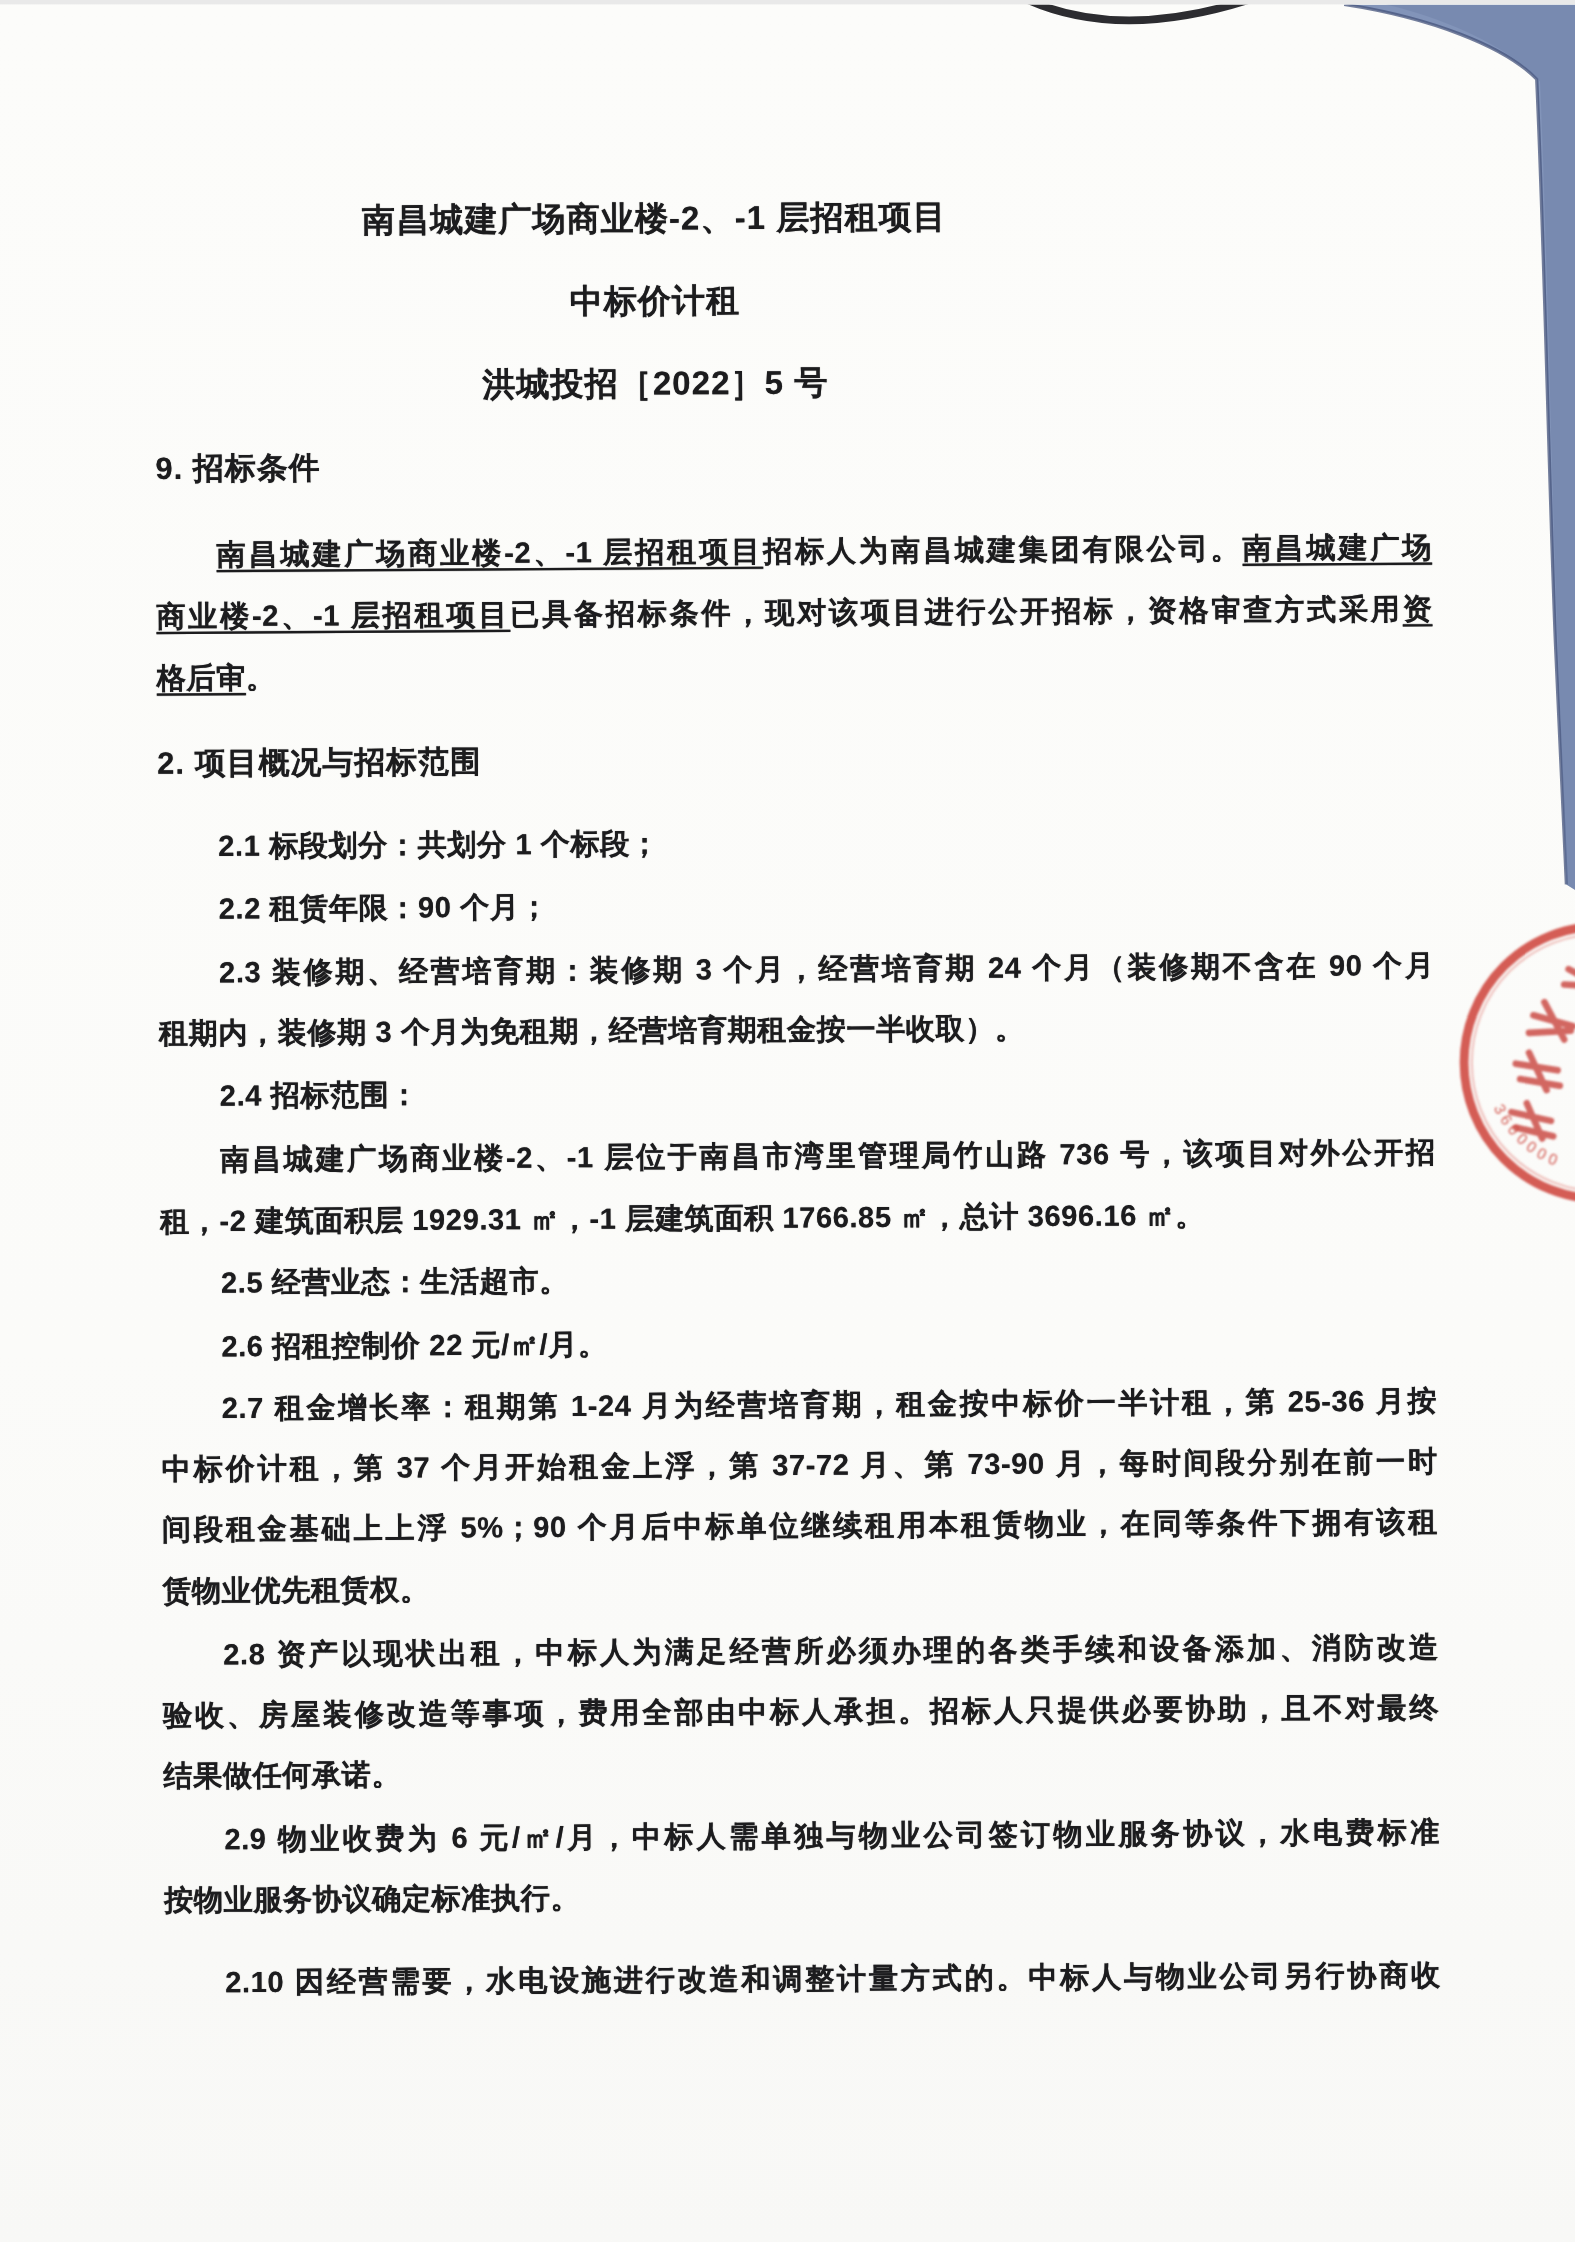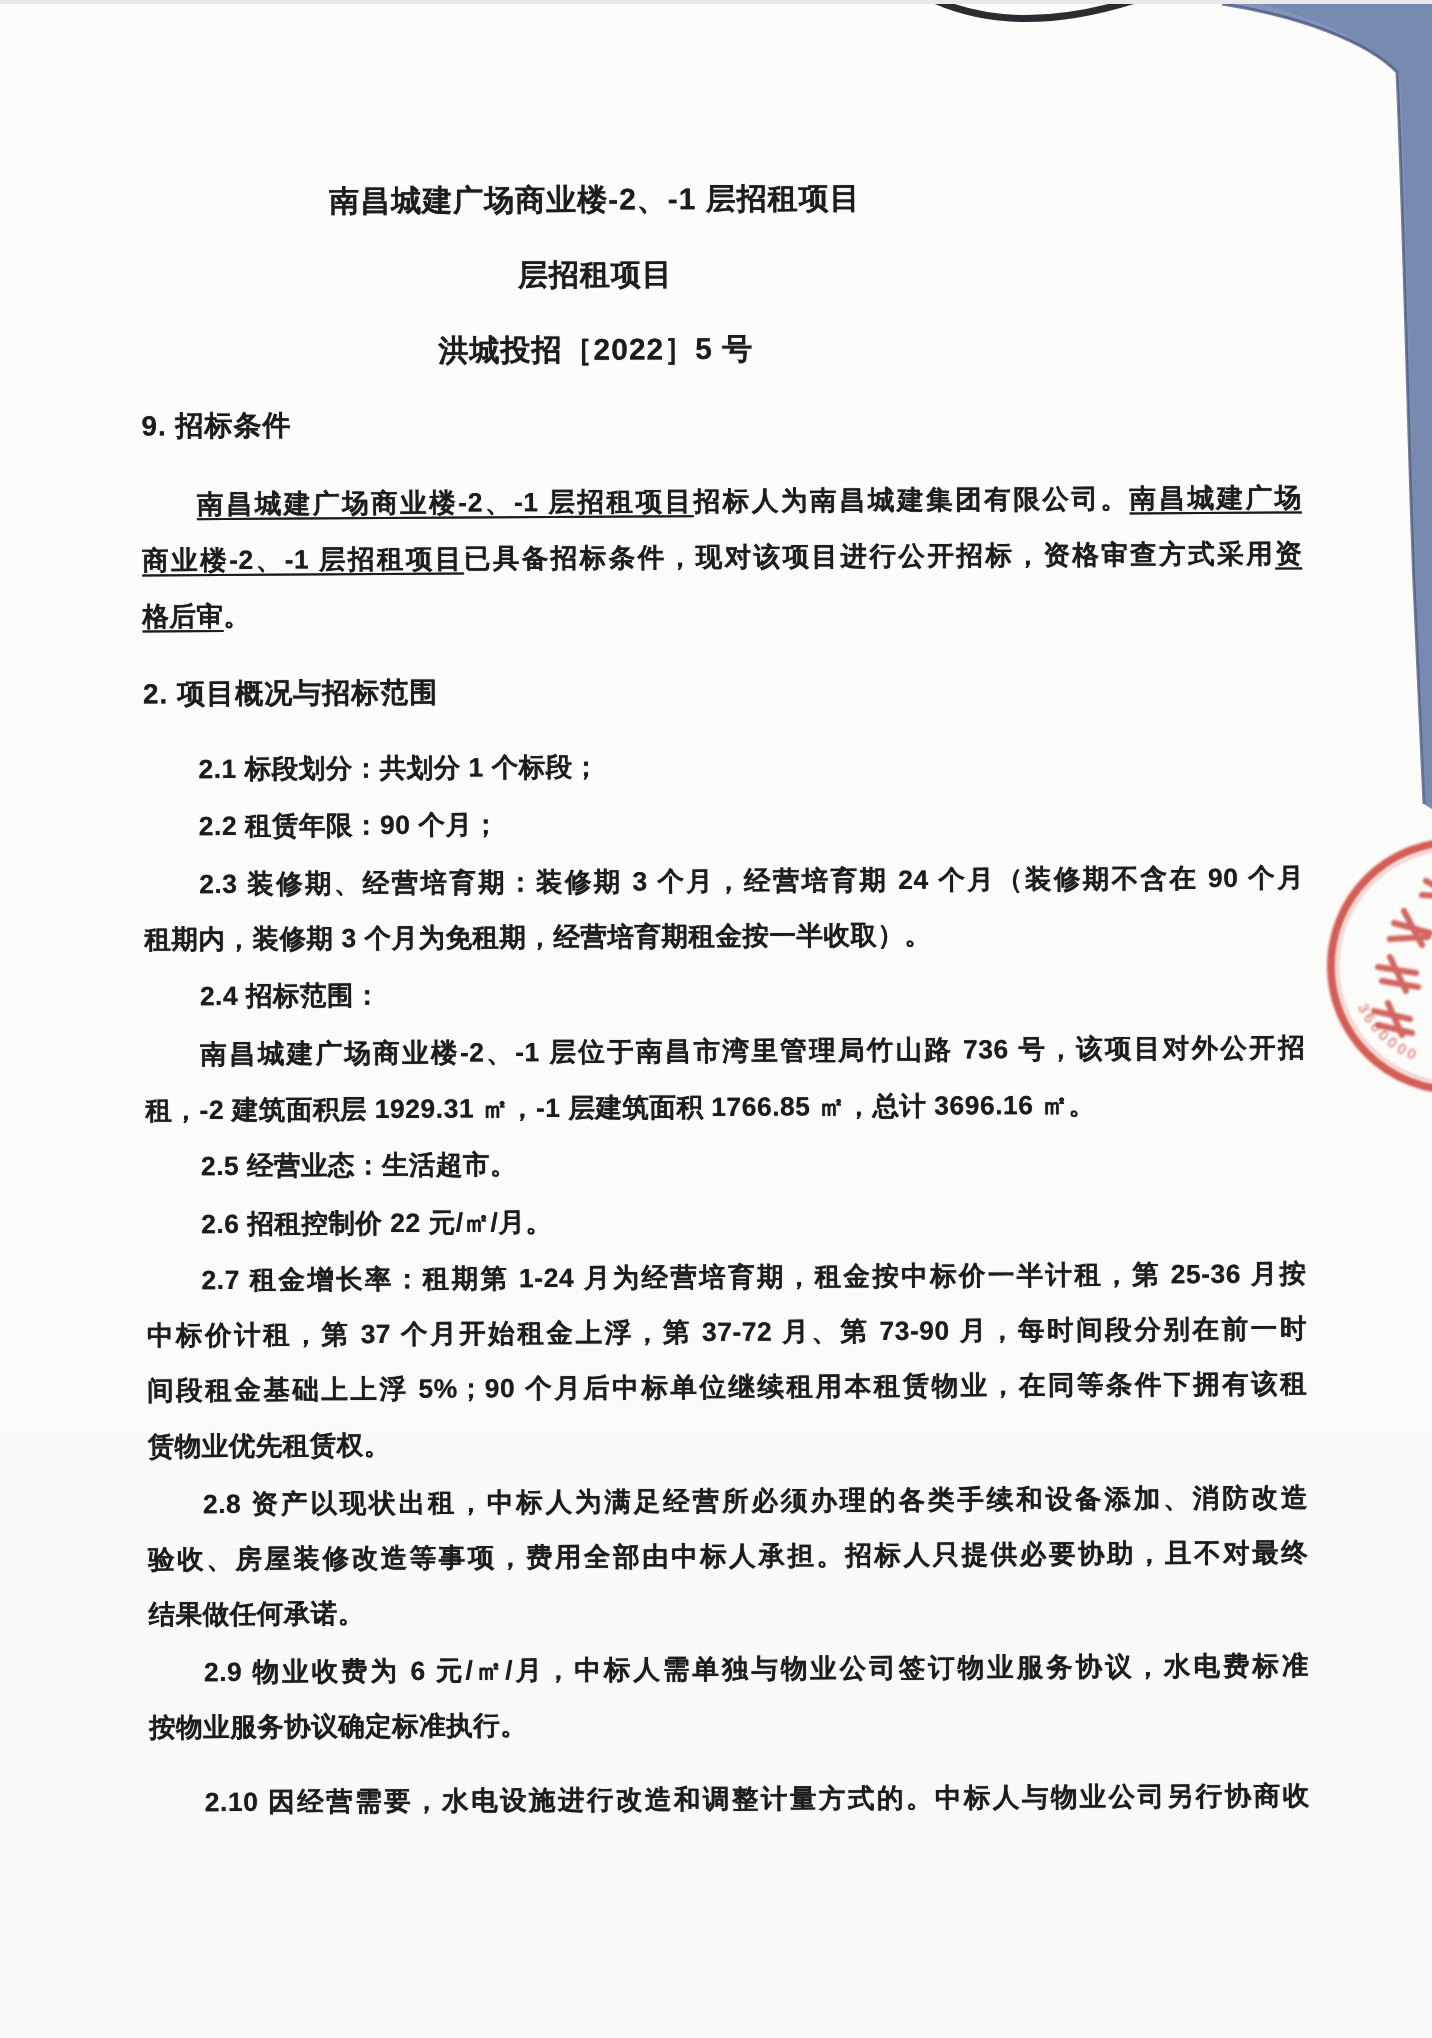--- a/index.html
+++ b/index.html
@@ -46,21 +46,21 @@
   }
   .scan-svg { position:absolute; pointer-events:none; }
 </style>
 </head>
 <body>
 
 <div class="page">
 
   <div class="text-layer">
       <div class="line title" style="top: 175px;"><span>南昌城建广场商业楼-2、-1 层招租项目</span></div>
-      <div class="line title" style="top: 250px;"><span>层招租项目</span></div>
+      <div class="line title" style="top: 250px;"><span>中标价计租</span></div>
       <div class="line title" style="top: 325px;"><span>洪城投招［2022］5 号</span></div>
       <div class="line heading" style="top: 400px;"><span>9.  招标条件</span></div>
       <div class="line body indent justify" style="top: 480px;"><span class="u">南昌城建广场商业楼-2、-1 层招租项目</span><span>招标人为南昌城建集团有限公司。</span><span class="u">南昌城建广场</span></div>
       <div class="line body justify" style="top: 536px;"><span class="u">商业楼-2、-1 层招租项目</span><span>已具备招标条件，现对该项目进行公开招标，资格审查方式采用</span><span class="u">资</span></div>
       <div class="line body" style="top: 592px;"><span class="u">格后审</span><span>。</span></div>
       <div class="line heading" style="top: 668px;"><span>2.  项目概况与招标范围</span></div>
       <div class="line body indent" style="top: 745px;"><span>2.1 标段划分：共划分 1 个标段；</span></div>
       <div class="line body indent" style="top: 802px;"><span>2.2 租赁年限：90 个月；</span></div>
       <div class="line body indent justify" style="top: 860px;"><span>2.3 装修期、经营培育期：装修期 3 个月，经营培育期 24 个月（装修期不含在 90 个月</span></div>
       <div class="line body" style="top: 915px;"><span>租期内，装修期 3 个月为免租期，经营培育期租金按一半收取）。</span></div>

